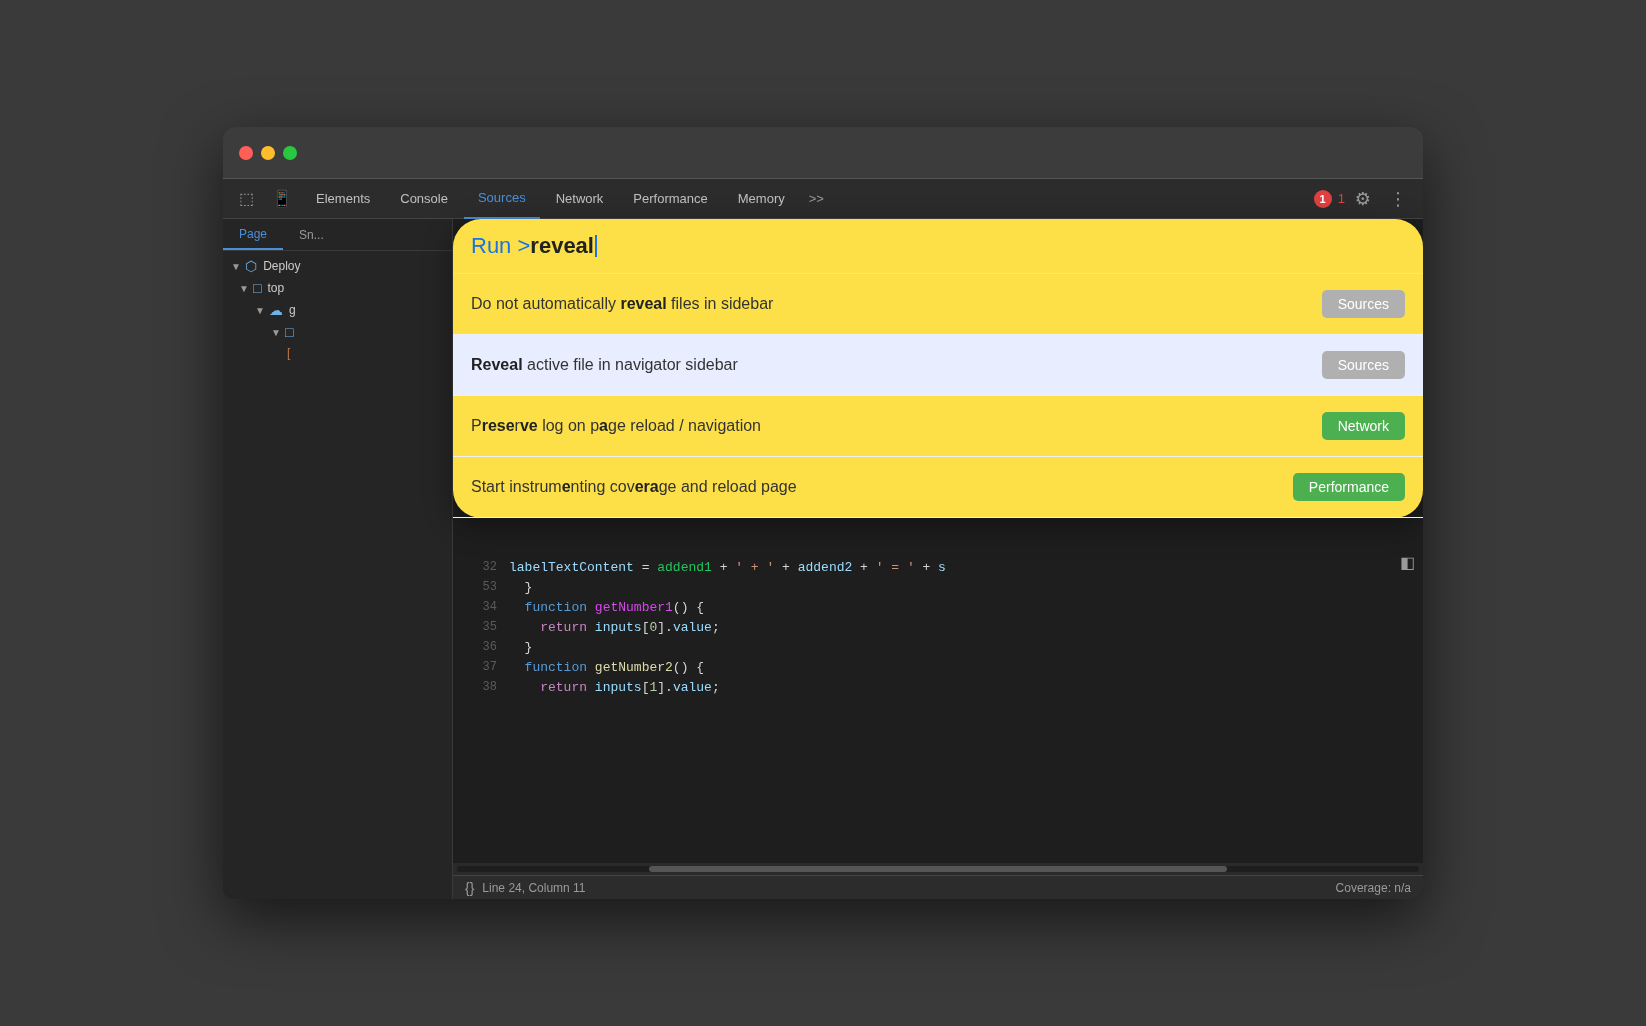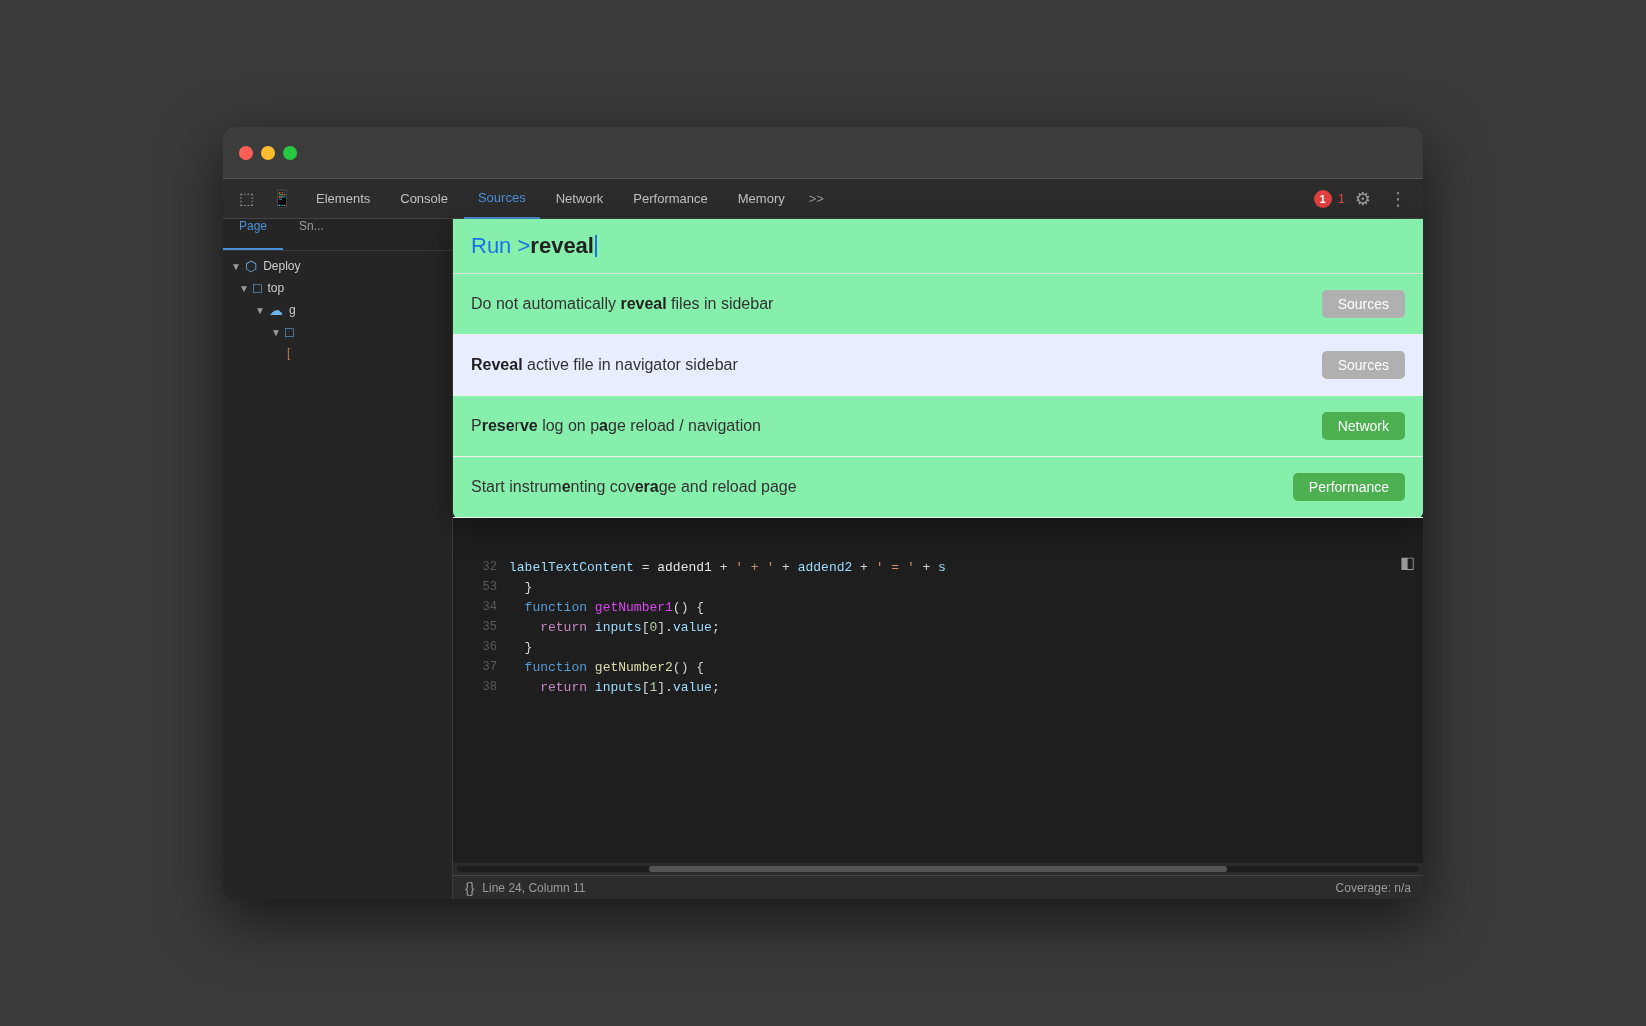--- a/index.html
+++ b/index.html
@@ -129,20 +129,21 @@
       display: flex;
       border-bottom: 1px solid #3a3a3a;
       height: 32px;
     }
     .sidebar-tab {
       padding: 0 16px;
       font-size: 12px;
       color: #9a9a9a;
       cursor: pointer;
       display: flex;
+      align-items: center;
       height: 100%;
     }
     .sidebar-tab.active {
       color: #4a90d9;
       border-bottom: 2px solid #4a90d9;
     }
     .sidebar-content {
       flex: 1;
       overflow-y: auto;
       padding: 4px 0;
@@ -171,24 +172,25 @@
       flex-direction: column;
       position: relative;
     }
     
     .command-overlay {
       position: absolute;
       top: 0;
       left: 0;
       right: 0;
       z-index: 10;
-      background: #86efac;
+      background: #fde047;
       border-bottom-left-radius: 6px;
       border-bottom-right-radius: 6px;
       box-shadow: 0 8px 30px rgba(0,0,0,0.4);
+      border-radius: 28px;
     }
     .command-input-row {
       display: flex;
       align-items: center;
       padding: 14px 18px;
       border-bottom: 1px solid #e0e0e0;
     }
     .command-prompt {
       font-size: 22px;
       color: #1a73e8;
@@ -447,21 +449,21 @@
             </span>
             <span class="result-badge badge-green">Performance</span>
           </div>
         </div>
 
         <div class="code-area">
           <div style="height: 330px;"></div>
           <div class="code-scroll">
             <div class="code-line">
               <span class="line-number">32</span>
-              <span class="code-content"><span style="color:#9cdcfe;">labelTextContent</span> = <span style="color:#e5e5e5;">addend1</span> + <span style="color:#ce9178;">' + '</span> + <span style="color:#9cdcfe;">addend2</span> + <span style="color:#ce9178;">' = '</span> + <span style="color:#9cdcfe;">s</span></span>
+              <span class="code-content"><span style="color:#9cdcfe;">labelTextContent</span> = <span style="color:#22c55e;">addend1</span> + <span style="color:#ce9178;">' + '</span> + <span style="color:#9cdcfe;">addend2</span> + <span style="color:#ce9178;">' = '</span> + <span style="color:#9cdcfe;">s</span></span>
             </div>
             <div class="code-line">
               <span class="line-number">53</span>
               <span class="code-content">  }</span>
             </div>
             <div class="code-line">
               <span class="line-number">34</span>
               <span class="code-content">  <span class="kw-function">function</span> <span style="color:#d946ef;">getNumber1</span>() {</span>
             </div>
             <div class="code-line">

